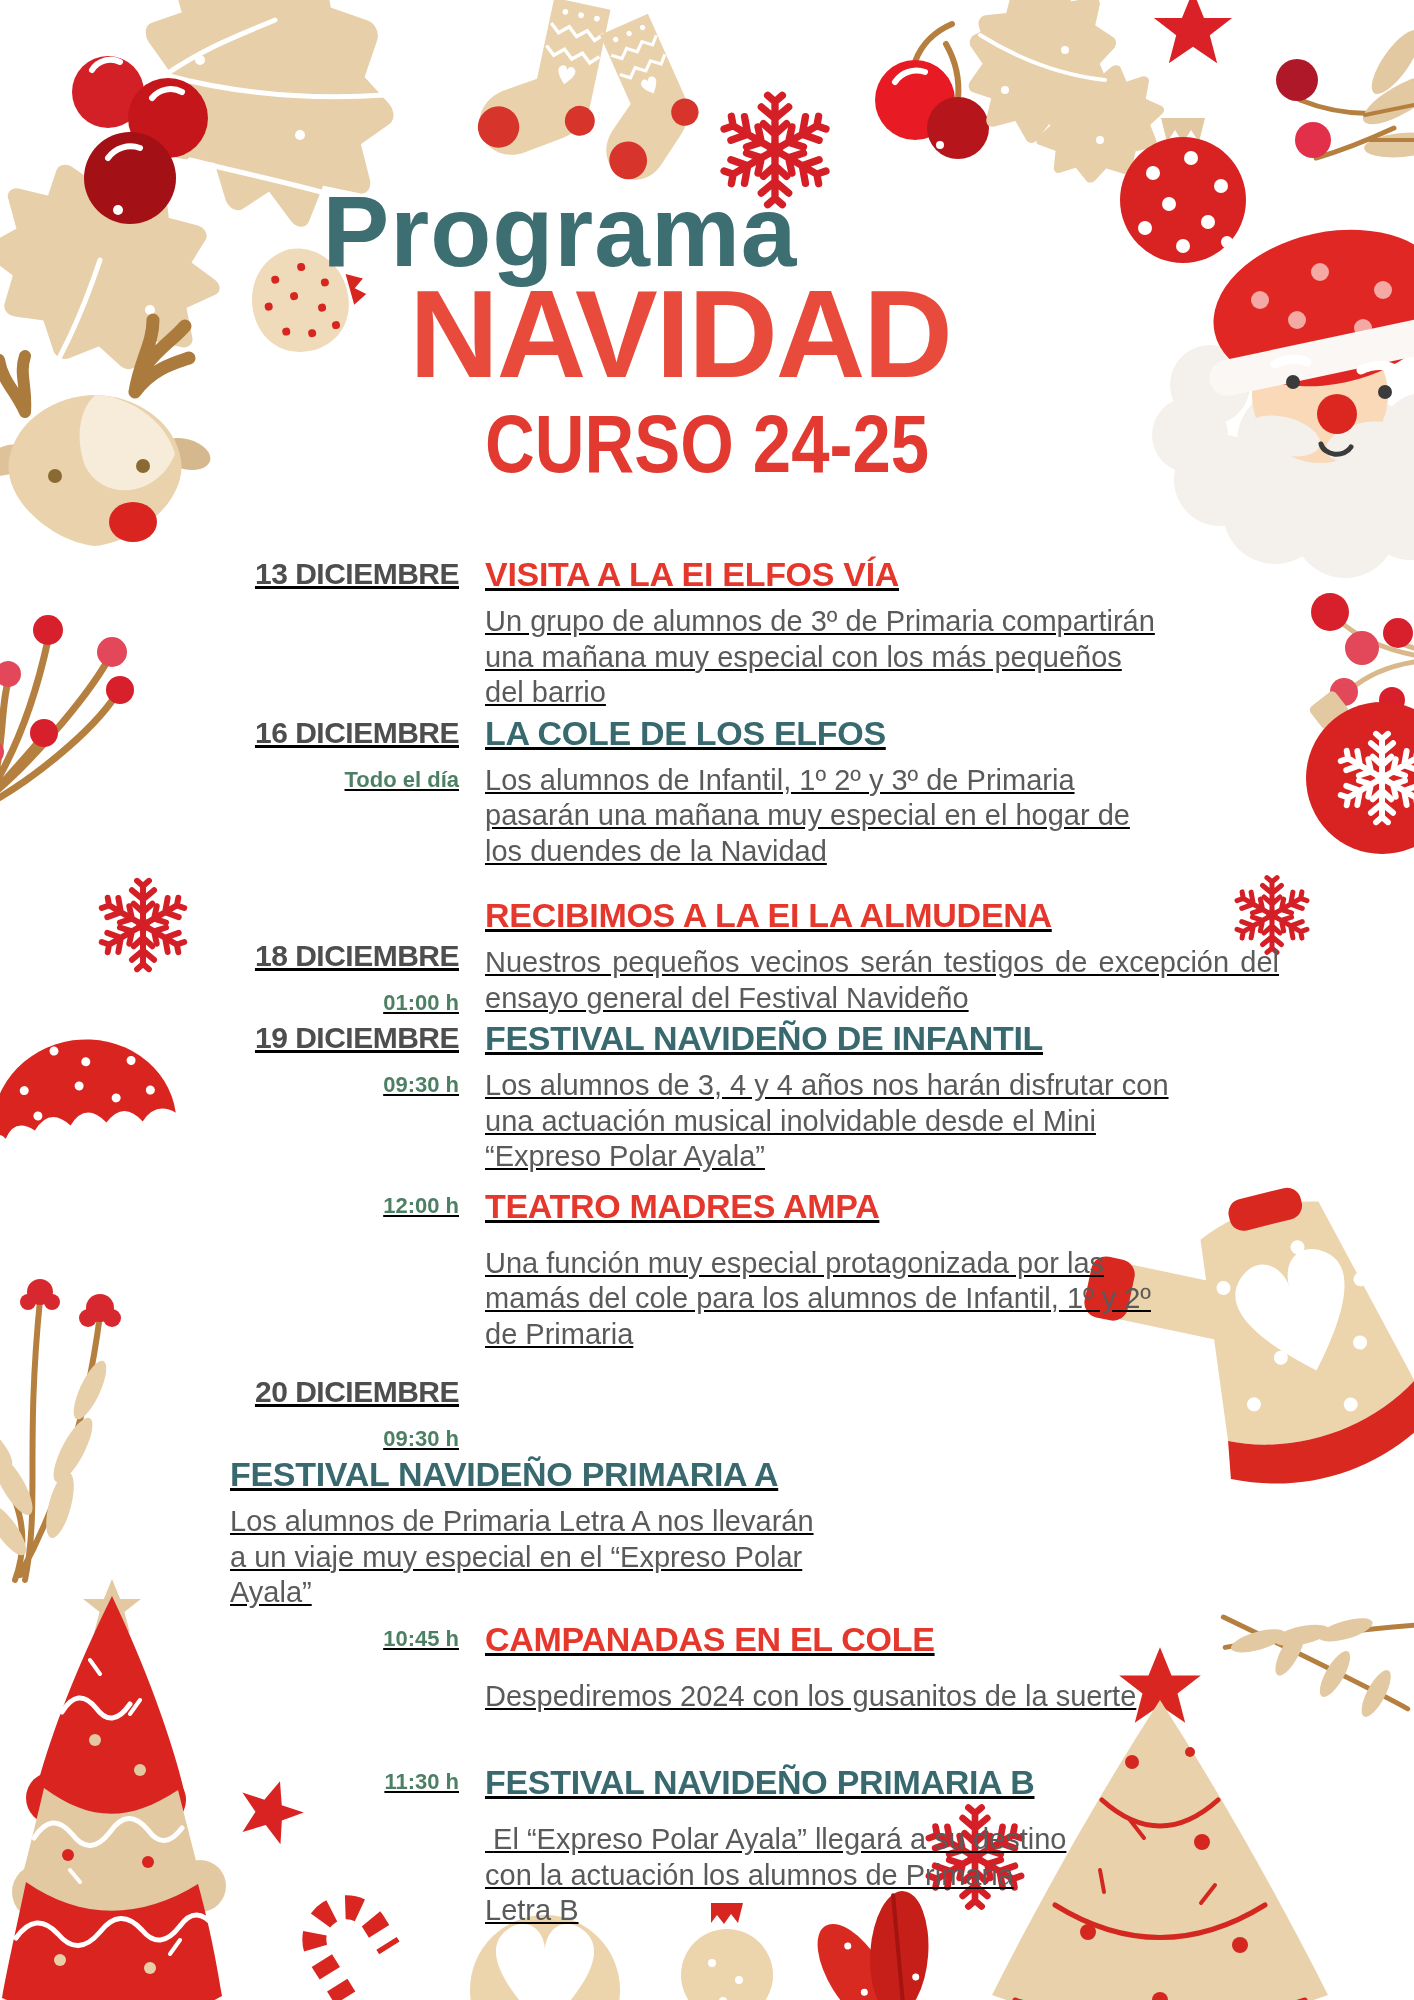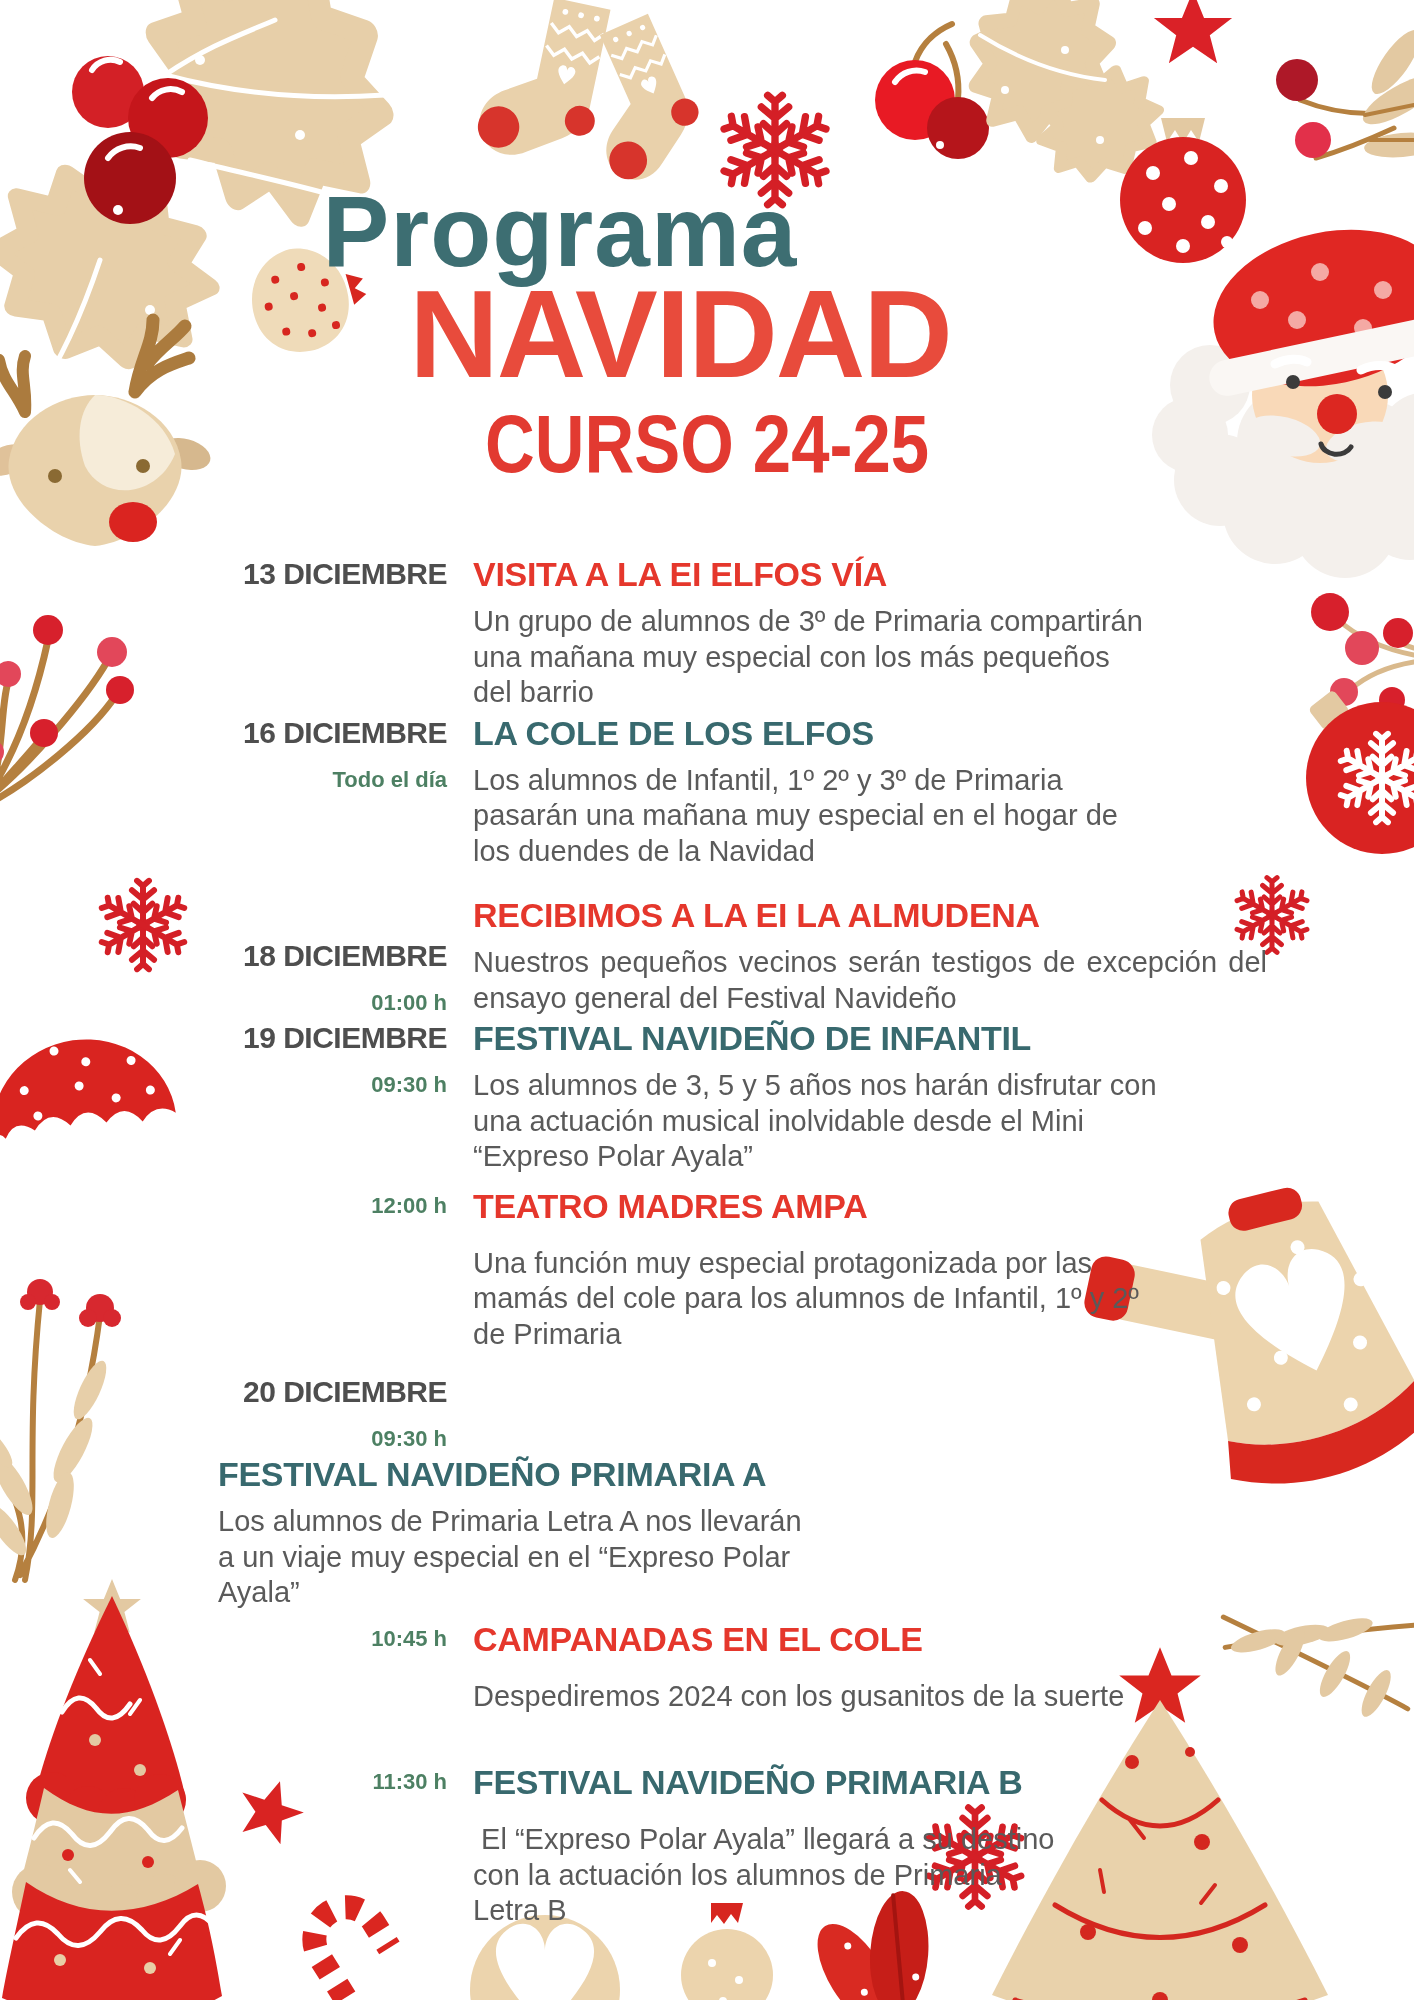--- a/index.html
+++ b/index.html
@@ -17,21 +17,21 @@
   .t-navidad{
     position:absolute;left:0;top:272px;width:1272px;text-align:center;
     font-size:124px;font-weight:700;color:#e84b3c;letter-spacing:-2px;line-height:125px;padding-left:44px;
   }
   .t-curso{
     position:absolute;left:0;top:400px;width:1414px;text-align:center;
     font-size:82px;font-weight:700;color:#e23a31;line-height:88px;
     transform:scaleX(0.84);
   }
   
-  #schedule{position:absolute;left:192px;top:552px;width:1090px;}
+  #schedule{position:absolute;left:204px;top:552px;width:1090px;text-decoration:underline;}
   .row{display:flex;align-items:flex-start;}
   .left{width:255px;text-align:right;flex:none;}
   .right{margin-left:26px;width:809px;flex:none;}
   .date{font-size:30px;font-weight:700;color:#4e4e4e;line-height:44px;letter-spacing:-0.5px;}
   .time{font-size:22px;font-weight:700;color:#4d8063;line-height:26px;margin-top:12px;}
   .time.time-top{margin-top:0;line-height:44px;}
   .etitle{font-size:34px;font-weight:700;line-height:44px;letter-spacing:-0.3px;}
   .etitle.red{color:#e5372c;}
   .etitle.teal{color:#38696e;}
   .desc{
@@ -425,21 +425,21 @@
       </div>
     </div>
 
     <div class="row">
       <div class="left">
         <div class="date">19 DICIEMBRE</div>
         <div class="time">09:30 h</div>
       </div>
       <div class="right">
         <div class="etitle teal">FESTIVAL NAVIDEÑO DE INFANTIL</div>
-        <div class="desc">Los alumnos de 3, 5 y 5 años nos harán disfrutar con
+        <div class="desc">Los alumnos de 3, 4 y 4 años nos harán disfrutar con
 una actuación musical inolvidable desde el Mini
 “Expreso Polar Ayala”</div>
       </div>
     </div>
 
     <div class="row">
       <div class="left">
 
         <div class="time time-top">12:00 h</div>
       </div>

